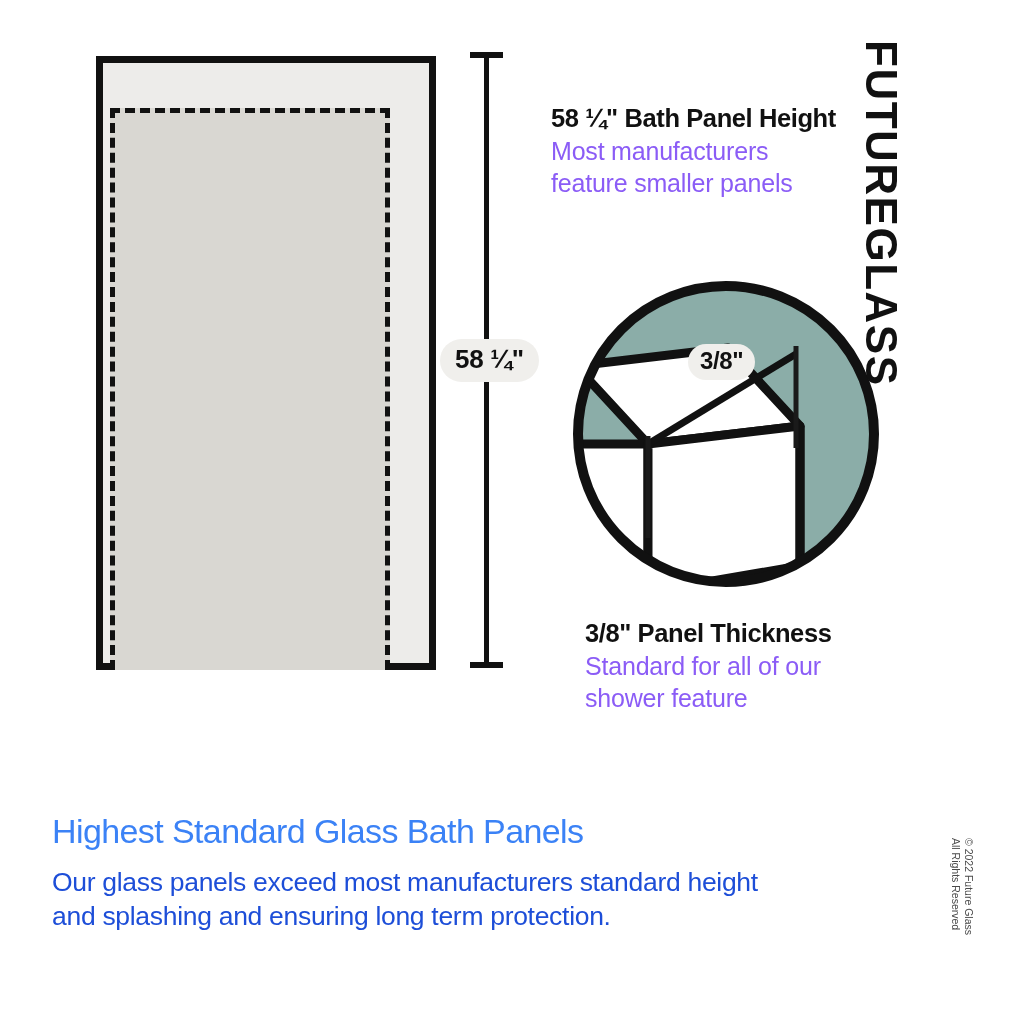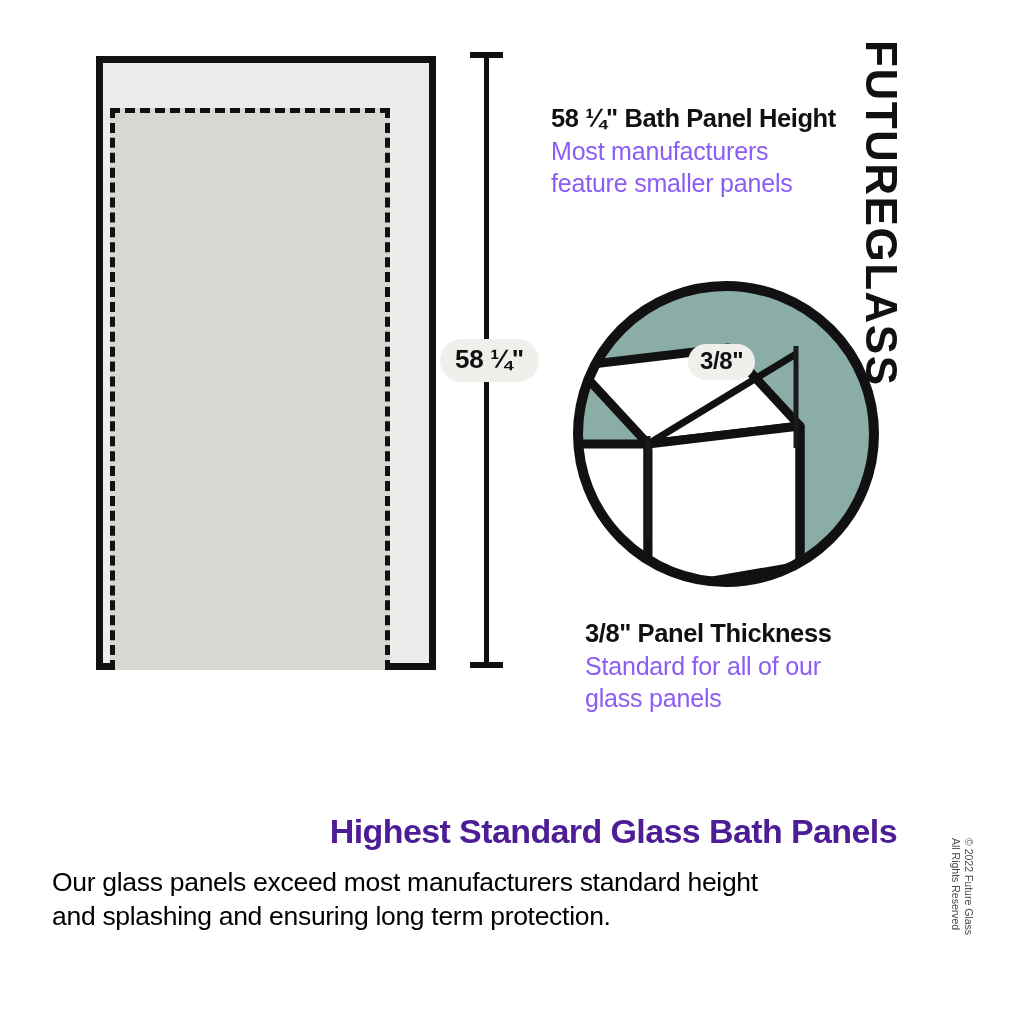--- a/index.html
+++ b/index.html
@@ -125,32 +125,31 @@
 
   
   .bottom-block {
     position: absolute;
     left: 52px;
     top: 812px;
     width: 845px;
   }
   .bottom-heading {
     font-size: 34px;
-    font-weight: bold;
+    font-weight: normal;
     letter-spacing: -0.6px;
-    color: #4c1d95;
+    color: #3b82f6;
     margin: 0 0 14px 0;
-    text-align: right;
   }
   .bottom-paragraph {
     font-size: 26.5px;
     font-weight: normal;
     line-height: 1.3;
     letter-spacing: -0.3px;
-    color: #000000;
+    color: #1d4ed8;
     margin: 0;
   }
 
   
   .brand {
     position: absolute;
     left: 903px;
     top: 40px;
     width: 120px;
     height: 120px;
@@ -222,21 +221,21 @@
       </g>
 
       <circle cx="158" cy="158" r="148" fill="none" stroke="#111111" stroke-width="10"></circle>
     </svg>
   </div>
   <div class="circle-badge">3/8"</div>
 
   <div class="callout" id="callout-thickness">
     <div class="callout-title">3/8" Panel Thickness</div>
     <div class="callout-body">Standard for all of our</div>
-    <div class="callout-body">glass panels</div>
+    <div class="callout-body">shower feature</div>
   </div>
 
   <div class="bottom-block">
     <div class="bottom-heading">Highest Standard Glass Bath Panels</div>
     <div class="bottom-paragraph">Our glass panels exceed most manufacturers standard height</div>
     <div class="bottom-paragraph">and splashing and ensuring long term protection.</div>
   </div>
 
   <div class="brand">FUTUREGLASS</div>
 

